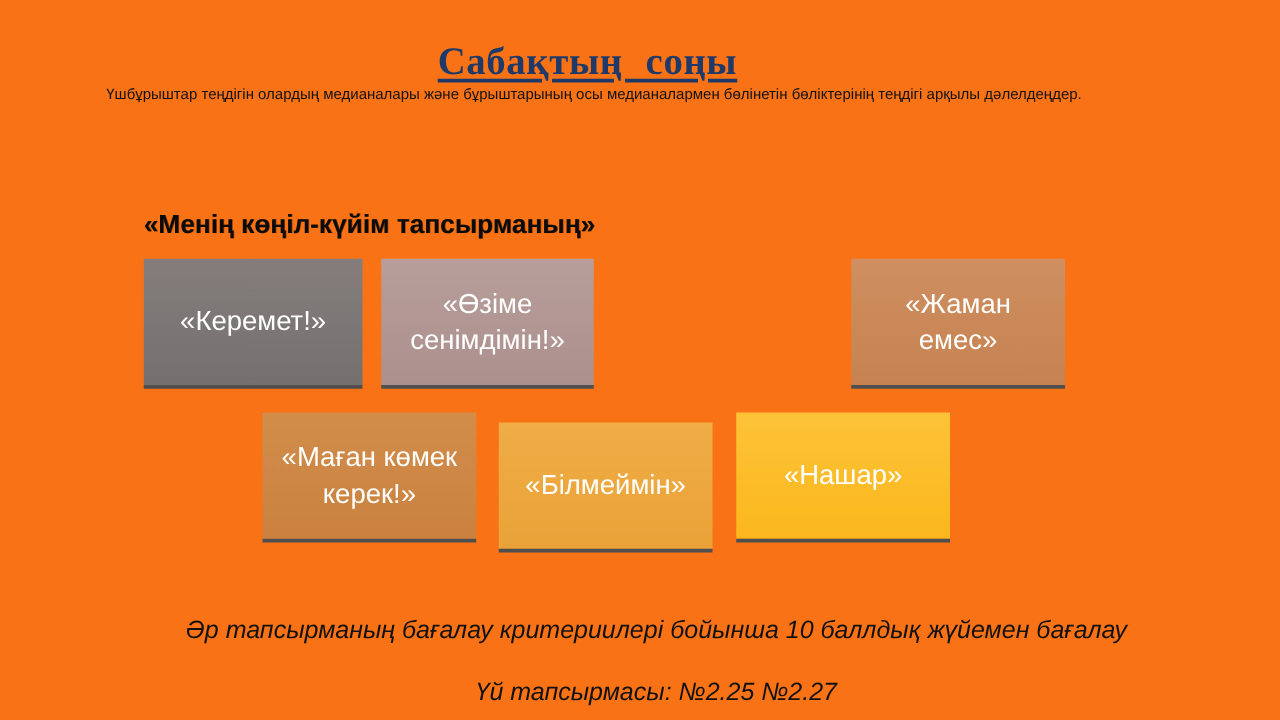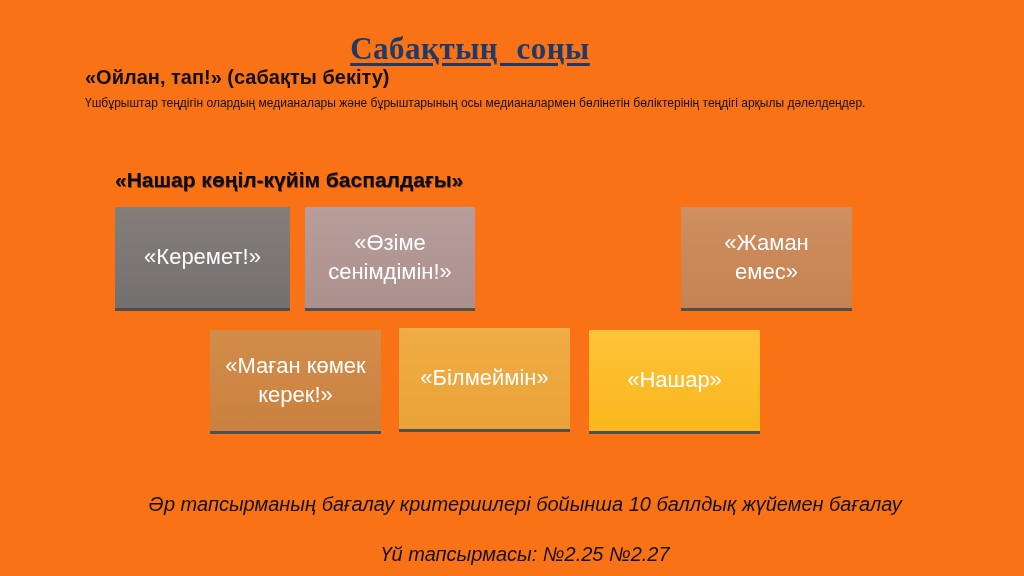--- a/index.html
+++ b/index.html
@@ -68,21 +68,21 @@
     line-height: 1.3;
     white-space: pre-line;
     border-bottom: 3px solid #4f4f4f;
     box-sizing: border-box;
   }
   .b1 { left: 115px; top: 207px; width: 175px; height: 104px; }
   .b2 { left: 305px; top: 207px; width: 170px; height: 104px; }
   .b3 { left: 492px; top: 207px; width: 171px; height: 104px; }
   .b4 { left: 681px; top: 207px; width: 171px; height: 104px; }
   .b5 { left: 210px; top: 330px; width: 171px; height: 104px; }
-  .b6 { left: 399px; top: 328px; width: 171px; height: 104px; }
+  .b6 { left: 399px; top: 338px; width: 171px; height: 104px; }
   .b7 { left: 589px; top: 330px; width: 171px; height: 104px; }
   .footer-line1, .footer-line2 {
     position: absolute;
     left: 13px;
     width: 1024px;
     text-align: center;
     font-style: italic;
     font-size: 20px;
     color: #111111;
     margin-top: 20px;
@@ -91,25 +91,24 @@
   .footer-line2 { top: 523px; text-align: center; }
 </style>
 </head>
 <body>
 
 <div class="slide">
 
   <h1 class="title">Сабақтың соңы</h1>
 
   <div class="intro">
-    <p class="intro-heading">«Ойлан, тап!» (сабақты бекіту)</p>
     <p class="intro-body">Үшбұрыштар теңдігін олардың медианалары және бұрыштарының осы медианалармен бөлінетін бөліктерінің теңдігі арқылы дәлелдеңдер.</p>
   </div>
 
-  <div class="mood-heading">«Нашар көңіл-күйім баспалдағы»</div>
+  <div class="mood-heading">«Менің көңіл-күйім тапсырманың»</div>
 
   <div class="mood-box b2" style="background: linear-gradient(rgb(184, 158, 155), rgb(171, 144, 141));">«Өзіме
 сенімдімін!»</div>
 
   <div class="mood-box b1" style="background: linear-gradient(rgb(132, 125, 124), rgb(117, 112, 112));">«Керемет!»</div>
 
 
   <div class="mood-box b5" style="background: linear-gradient(rgb(210, 141, 75), rgb(202, 129, 64));">«Маған көмек
 керек!»</div>
 

